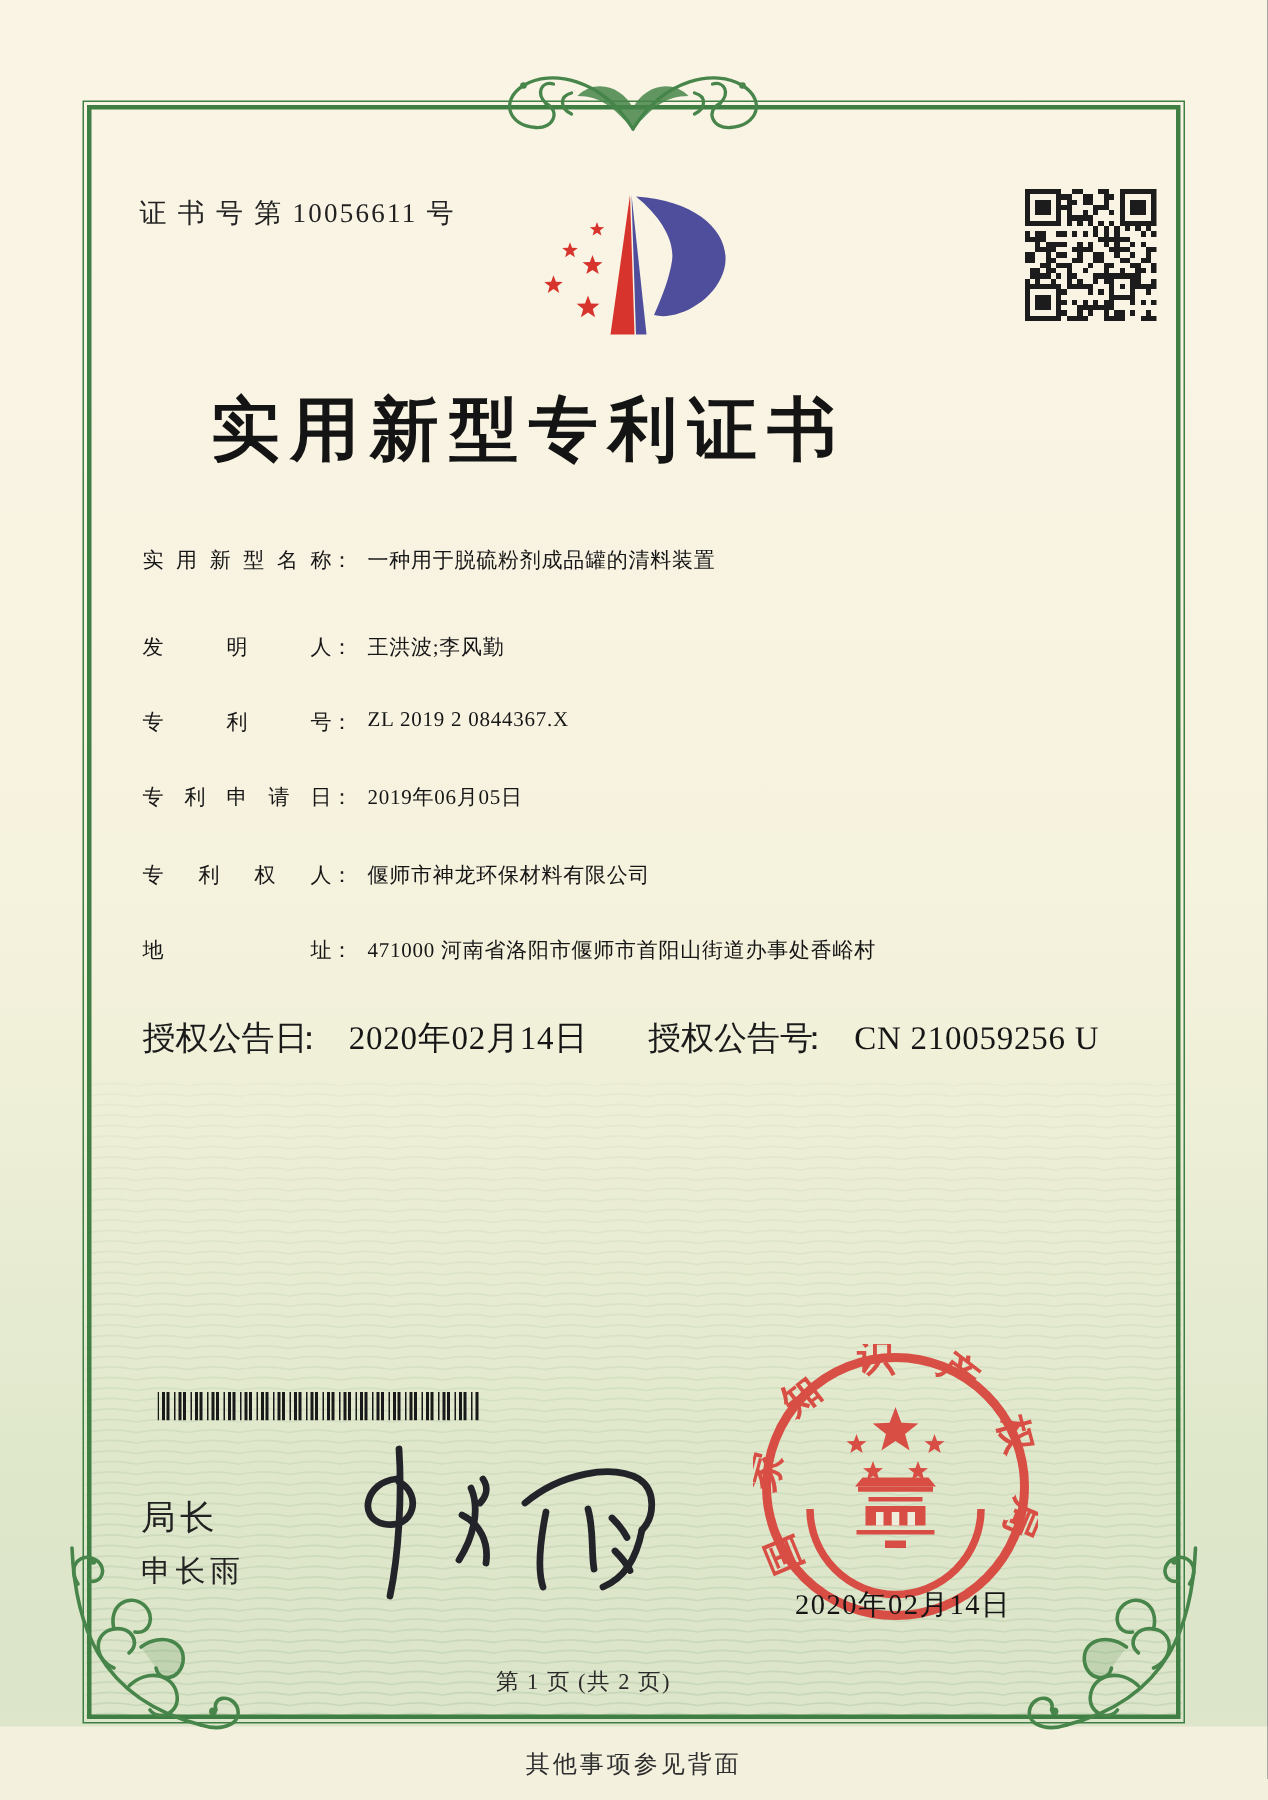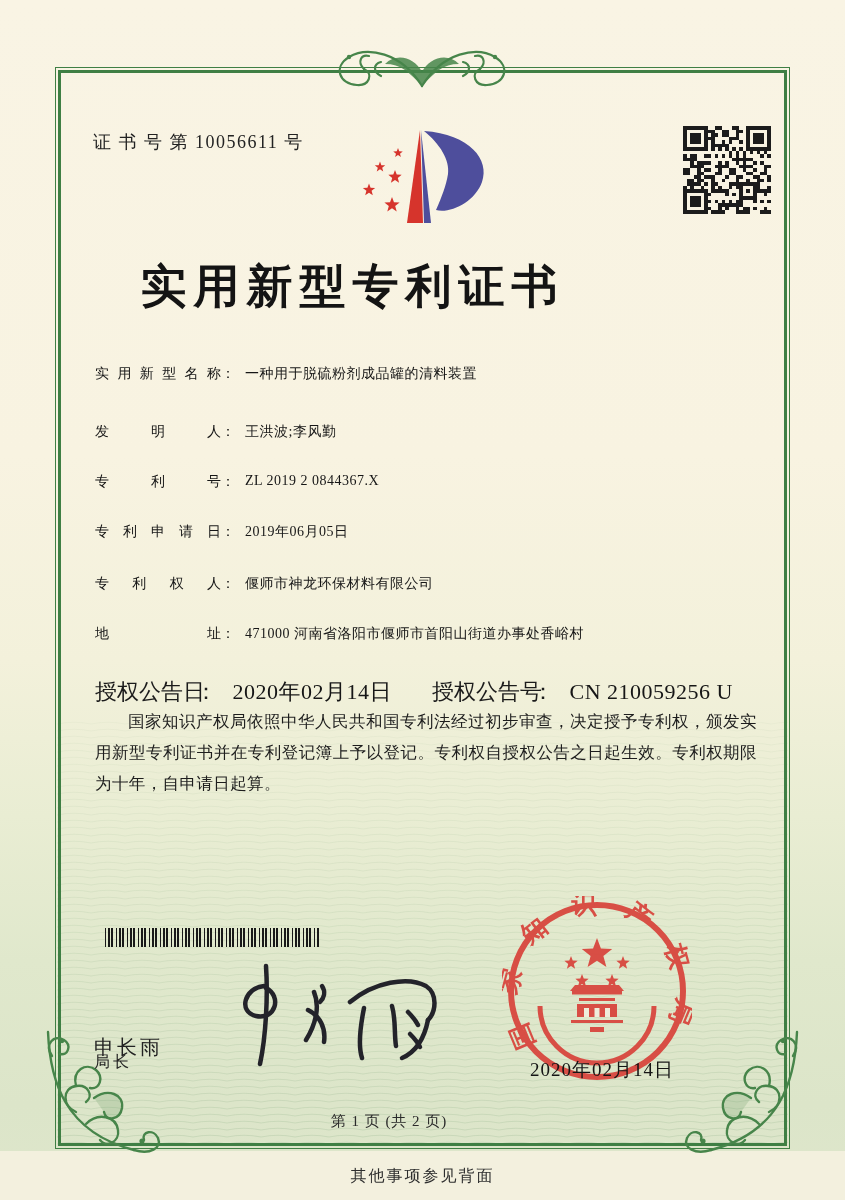--- a/index.html
+++ b/index.html
@@ -31,21 +31,21 @@
   .fcolon{display:inline-block; color:#161616;}
   .fvalue{margin-left:10px; letter-spacing:0.5px; color:#161616;}
   .f1{top:365px}.f2{top:423px}.f3{top:473px}.f4{top:523px}.f5{top:575px}.f6{top:625px}
   .grant-row{left:95px; top:677px; display:flex; font-size:22px; z-index:4; white-space:nowrap;}
   .glabel{display:inline-block; width:100px; text-align:justify; text-align-last:justify;}
   .g2{margin-left:40px;}
   .paras{left:95px; top:706px; width:662px; z-index:4;}
   .para{margin:0; font-size:16.5px; line-height:31px; text-indent:2em; color:#1d1d1d;
         text-align:justify; letter-spacing:0.4px;}
   #barcode{left:105px; top:928px; z-index:4;}
-  .sig-title{left:94px; top:1052px; font-size:16px; letter-spacing:3px;
+  .sig-title{left:94px; top:996px; font-size:23px; letter-spacing:3px;
         font-family:"Liberation Sans","DejaVu Sans",sans-serif; color:#222; z-index:4;}
   .sig-name{left:94px; top:1034px; font-size:20px; letter-spacing:3px;
         font-family:"Liberation Sans","DejaVu Sans",sans-serif; color:#222; z-index:4;}
   #signature{left:222px; top:952px; z-index:4;}
   #seal{left:502px; top:896px; z-index:4;}
   .seal-date{left:512px; top:1057px; width:180px; text-align:center; font-size:19px;
         letter-spacing:1px; color:#151515; z-index:5;}
   .page-ind{left:0; top:1112px; width:778px; text-align:center; font-size:15px;
         letter-spacing:1px; color:#2a2a2a; z-index:4;}
   .back-note{left:0; top:1166px; width:845px; text-align:center; font-size:16px;
@@ -535,21 +535,20 @@
       <span class="glabel">授权公告日</span><span>：</span>
       <span class="fvalue">2020年02月14日</span>
     </span>
     <span class="g2">
       <span class="glabel">授权公告号</span><span>：</span>
       <span class="fvalue">CN 210059256 U</span>
     </span>
   </div>
 
   <div class="abs paras">
-    <p class="para">国家知识产权局依照中华人民共和国专利法经过初步审查，决定授予专利权，颁发实用新型专利证书并在专利登记簿上予以登记。专利权自授权公告之日起生效。专利权期限为十年，自申请日起算。</p>
   </div>
 
   <svg id="barcode" class="abs" width="215" height="19" viewBox="0 0 215 19" fill="#191919">
       <rect x="0" y="0" width="1" height="19"></rect>
       <rect x="3" y="0" width="2" height="19"></rect>
       <rect x="6" y="0" width="2" height="19"></rect>
       <rect x="11" y="0" width="1" height="19"></rect>
       <rect x="14" y="0" width="2" height="19"></rect>
       <rect x="17" y="0" width="2" height="19"></rect>
       <rect x="22" y="0" width="1" height="19"></rect>

